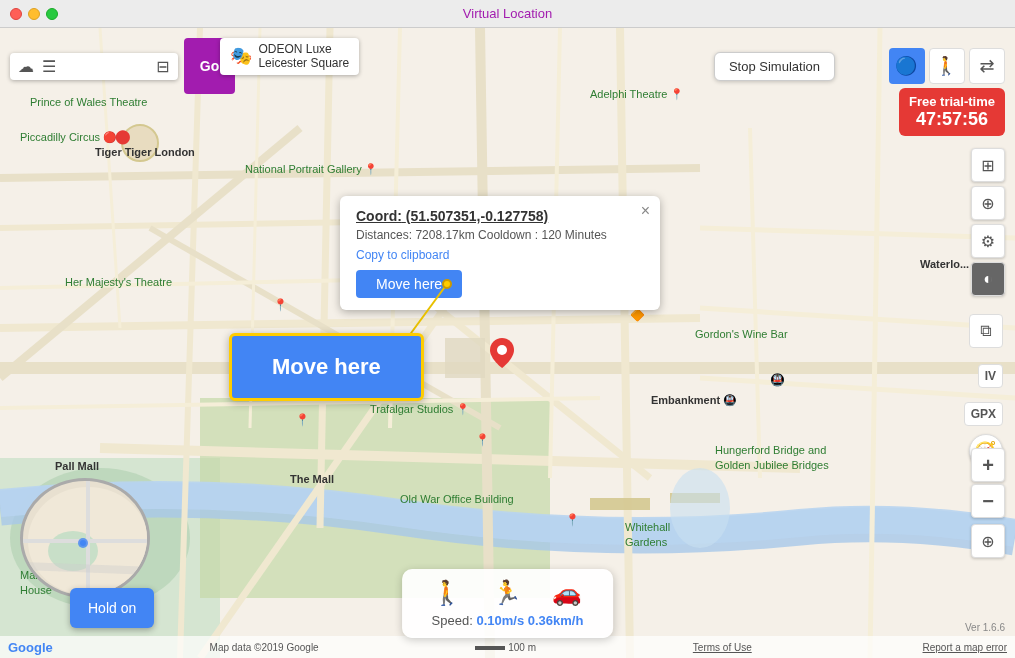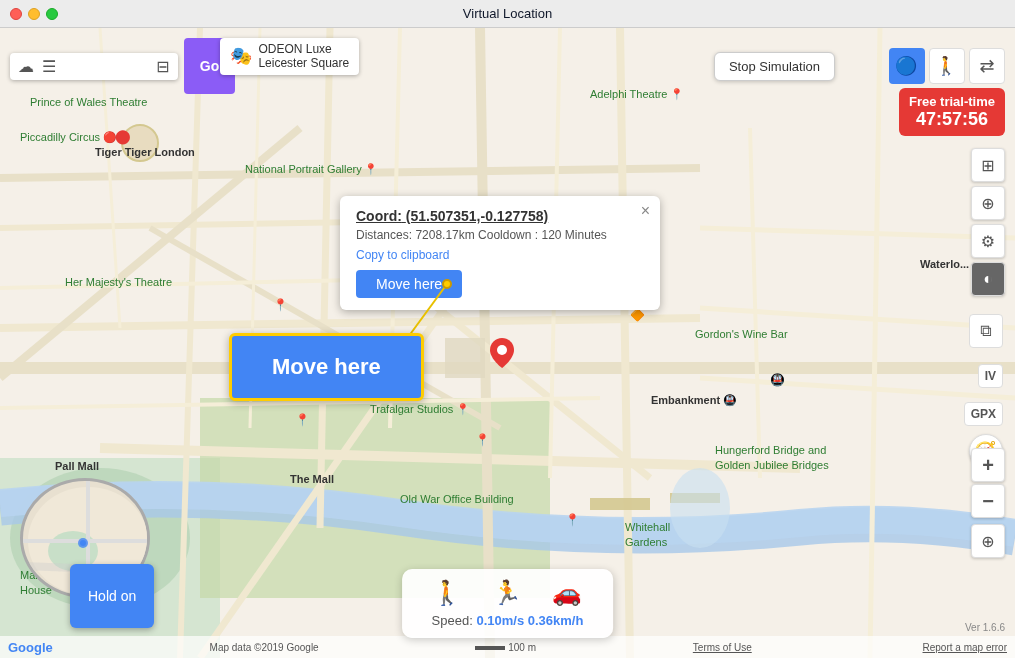--- a/index.html
+++ b/index.html
@@ -34,21 +34,21 @@
     .traffic-light {
       width: 12px;
       height: 12px;
       border-radius: 50%;
     }
     .tl-red { background: #ff5f57; border: 1px solid #e0443e; }
     .tl-yellow { background: #ffbd2e; border: 1px solid #dea123; }
     .tl-green { background: #28c940; border: 1px solid #1aab29; }
     .title-text {
       font-size: 13px;
-      color: #0f172a;
+      color: #a21caf;
       font-weight: 500;
     }
 
     
     #map-container {
       position: relative;
       width: 1015px;
       height: 630px;
       overflow: hidden;
     }
@@ -108,21 +108,21 @@
     }
     #save-btn {
       background: none;
       border: none;
       cursor: pointer;
       color: #555;
       font-size: 16px;
       margin-left: 4px;
     }
     #go-btn {
-      background: #8b5cf6;
+      background: #a21caf;
       color: white;
       border: none;
       border-radius: 4px;
       padding: 20px 16px;
       font-size: 14px;
       font-weight: bold;
       cursor: pointer;
     }
     #odeon-label {
       position: absolute;
@@ -343,21 +343,21 @@
 
     
     #hold-btn {
       position: absolute;
       bottom: 30px;
       left: 70px;
       background: #4285f4;
       color: white;
       border: none;
       border-radius: 6px;
-      padding: 24px 18px;
+      padding: 12px 18px;
       font-size: 14px;
       cursor: pointer;
       z-index: 50;
       box-shadow: 0 2px 6px rgba(0,0,0,0.3);
     }
 
     
     #map-bottom-bar {
       position: absolute;
       bottom: 0;

